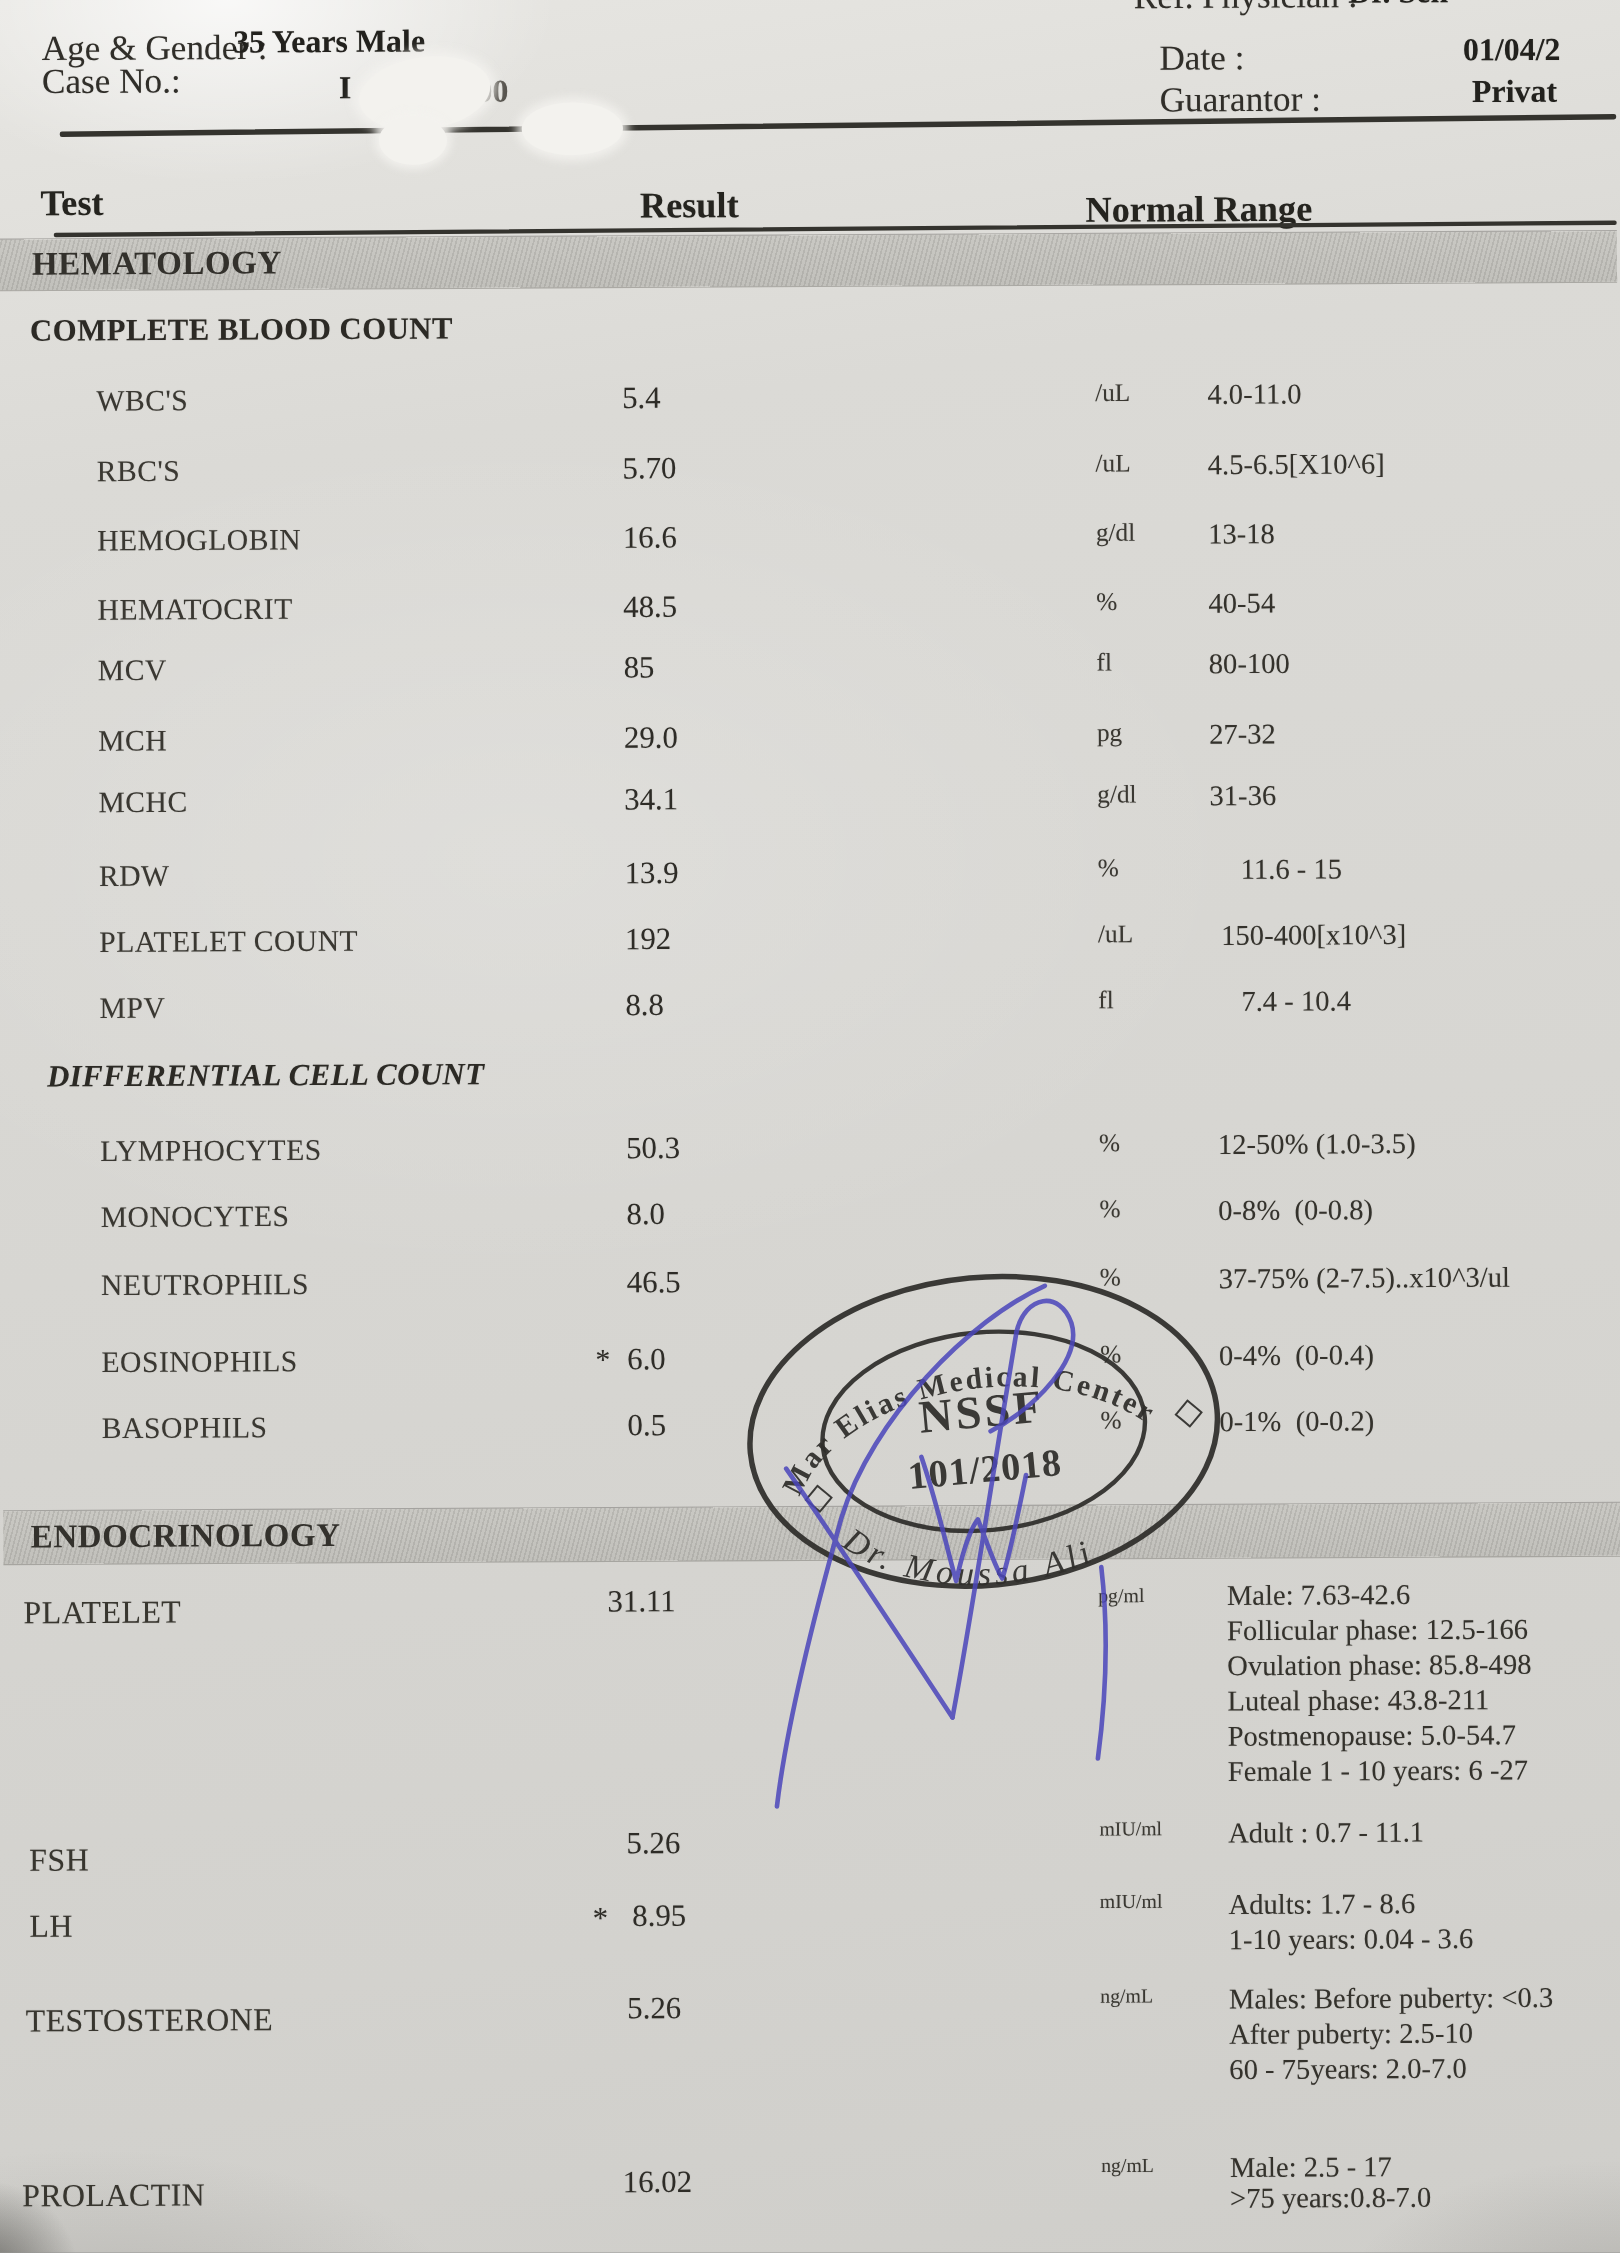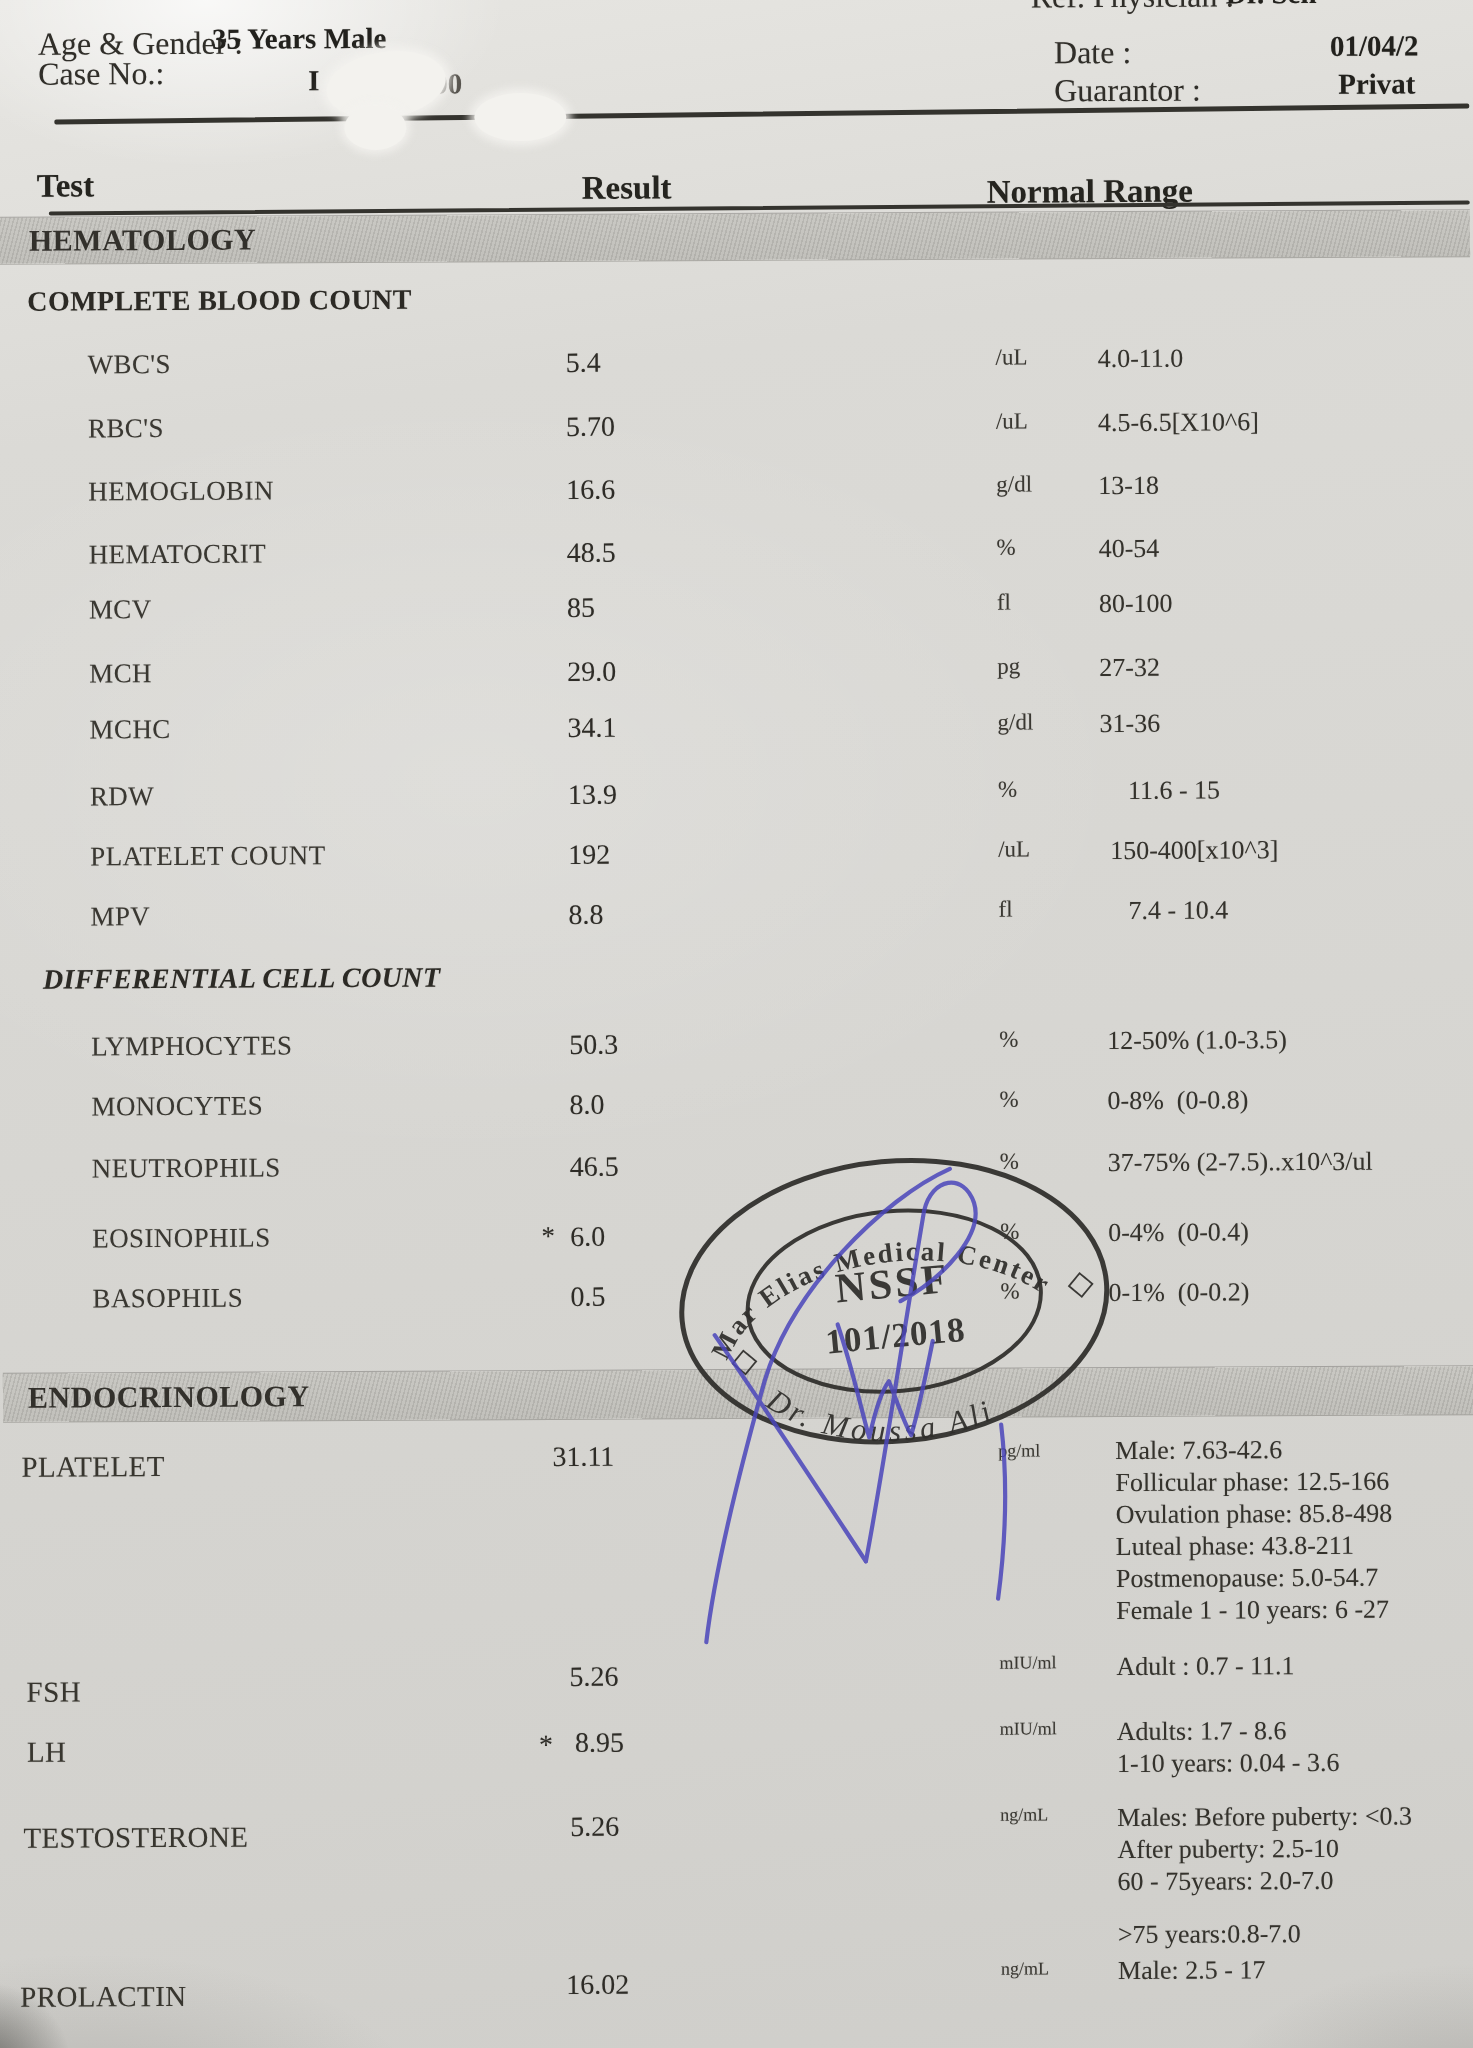--- a/index.html
+++ b/index.html
@@ -217,21 +217,21 @@
     <div class="txt e-unit" style="left:995px;top:1720px;">mIU/ml</div>
     <div class="txt e-range" style="left:1112px;top:1719px;">Adults: 1.7 - 8.6</div>
     <div class="txt e-range" style="left:1112px;top:1751px;">1-10 years: 0.04 - 3.6</div>
 
     <div class="txt e-name" style="left:18px;top:1818px;">TESTOSTERONE</div>
     <div class="txt e-result" style="left:565px;top:1810px;">5.26</div>
     <div class="txt e-unit" style="left:995px;top:1806px;">ng/mL</div>
     <div class="txt e-range" style="left:1112px;top:1805px;">Males: Before puberty: &lt;0.3</div>
     <div class="txt e-range" style="left:1112px;top:1837px;">After puberty: 2.5-10</div>
     <div class="txt e-range" style="left:1112px;top:1869px;">60 - 75years: 2.0-7.0</div>
-    <div class="txt e-range" style="left:1112px;top:1922px;">&gt;75 years:0.8-7.0</div>
+    <div class="txt e-range" style="left:1112px;top:1986px;">&gt;75 years:0.8-7.0</div>
 
     <div class="txt e-name" style="left:14px;top:1977px;">PROLACTIN</div>
     <div class="txt e-result" style="left:560px;top:1968px;">16.02</div>
     <div class="txt e-unit" style="left:995px;top:1960px;">ng/mL</div>
     <div class="txt e-range" style="left:1112px;top:1958px;">Male: 2.5 - 17</div>
 
     <div class="blob" style="left:330px;top:50px;width:120px;height:66px;transform:rotate(-8deg);box-shadow:0 0 10px 5px rgba(243,242,238,0.9);"></div>
     <div class="blob" style="left:348px;top:104px;width:62px;height:44px;box-shadow:0 0 8px 4px rgba(243,242,238,0.85);"></div>
     <div class="blob" style="left:478px;top:92px;width:92px;height:48px;box-shadow:0 0 9px 5px rgba(243,242,238,0.85);"></div>
 

